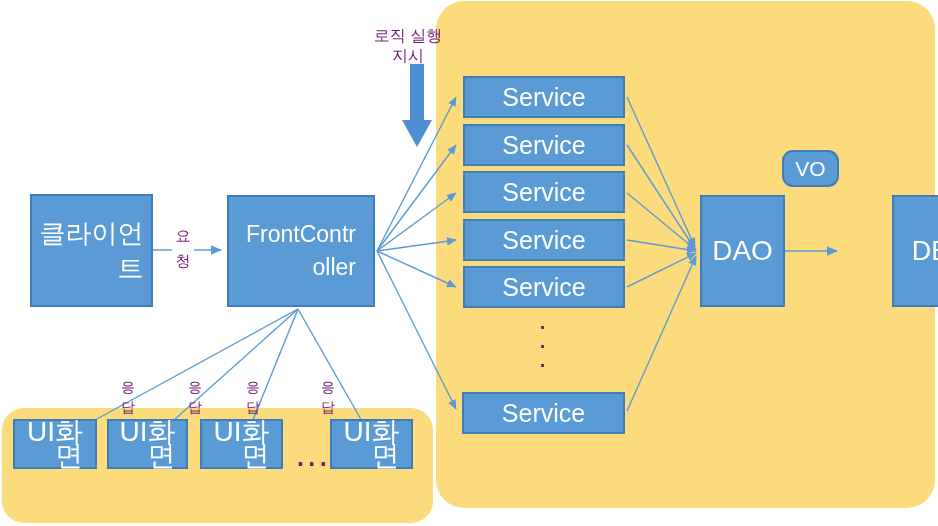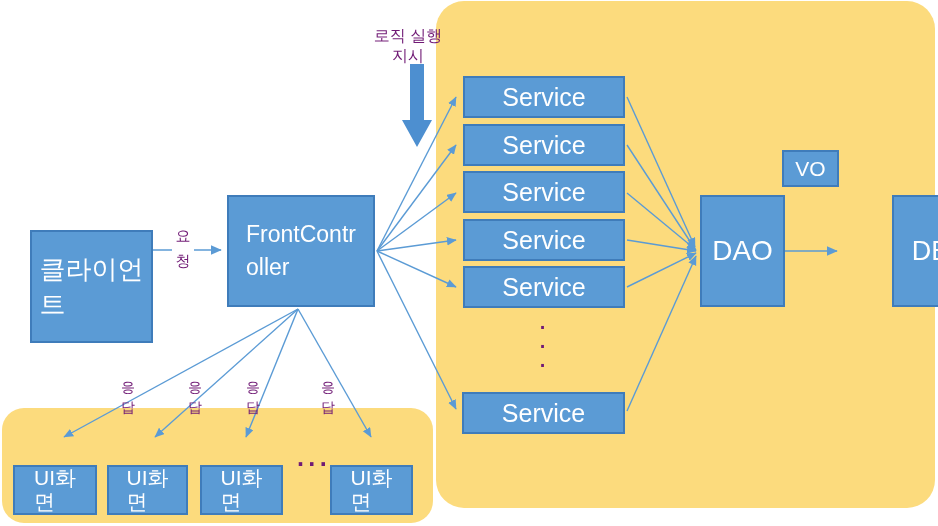--- a/index.html
+++ b/index.html
@@ -8,31 +8,31 @@
     background:#ffffff;
     font-family:"Liberation Sans", sans-serif;
   }
   .region{position:absolute;background:#FCDB7D;}
   .region-right{left:436px;top:1px;width:499px;height:507px;border-radius:28px;}
   .region-bottom{left:2px;top:408px;width:431px;height:115px;border-radius:22px;}
   svg.arrows{position:absolute;left:0;top:0;width:938px;height:526px;pointer-events:none;}
   .box{
     position:absolute;background:#5B9BD5;border:2px solid #3F7CBA;box-sizing:border-box;
     color:#ffffff;display:flex;align-items:center;justify-content:center;
-    text-align:left;white-space:pre-line;
+    text-align:right;white-space:pre-line;
   }
-  .client-box{left:30px;top:194px;width:123px;height:113px;font-size:26px;line-height:35px;margin-top:36px;}
+  .client-box{left:30px;top:194px;width:123px;height:113px;font-size:26px;line-height:35px;}
   .fc-box{left:227px;top:195px;width:148px;height:112px;font-size:23px;line-height:33px;}
   .svc{left:463px;width:162px;height:42px;font-size:25px;}
   .svc1{top:76px;} .svc2{top:124px;} .svc3{top:171px;} .svc4{top:219px;} .svc5{top:266px;}
   .svc6{left:462px;top:392px;width:163px;height:42px;}
   .dao-box{left:700px;top:195px;width:85px;height:112px;font-size:28px;}
-  .vo-box{left:782px;top:150px;width:57px;height:37px;font-size:21px;}
+  .vo-box{left:782px;top:150px;width:57px;height:37px;font-size:21px;border-radius:11px;}
   .db-box{left:892px;top:195px;width:77px;height:112px;font-size:27px;}
-  .ui{top:465px;height:50px;font-size:21px;line-height:24px;}
+  .ui{top:419px;height:50px;font-size:28px;line-height:24px;}
   .ui1{left:13px;width:84px;} .ui2{left:107px;width:81px;}
   .ui3{left:200px;width:83px;} .ui4{left:330px;width:83px;}
   .lbl{
     position:absolute;color:#701a75;white-space:pre-line;text-align:center;
   }
   .lbl-request{left:172px;top:223px;width:22px;font-size:15px;line-height:25px;background:#ffffff;}
   .lbl-instruction{left:367px;top:26px;width:82px;font-size:16px;line-height:20px;}
   .lbl-response{top:377px;width:20px;font-size:14px;line-height:20px;}
   .resp1{left:118px;} .resp2{left:185px;} .resp3{left:243px;} .resp4{left:318px;}
   .lbl-caption{font-weight:bold;font-size:16px;}

